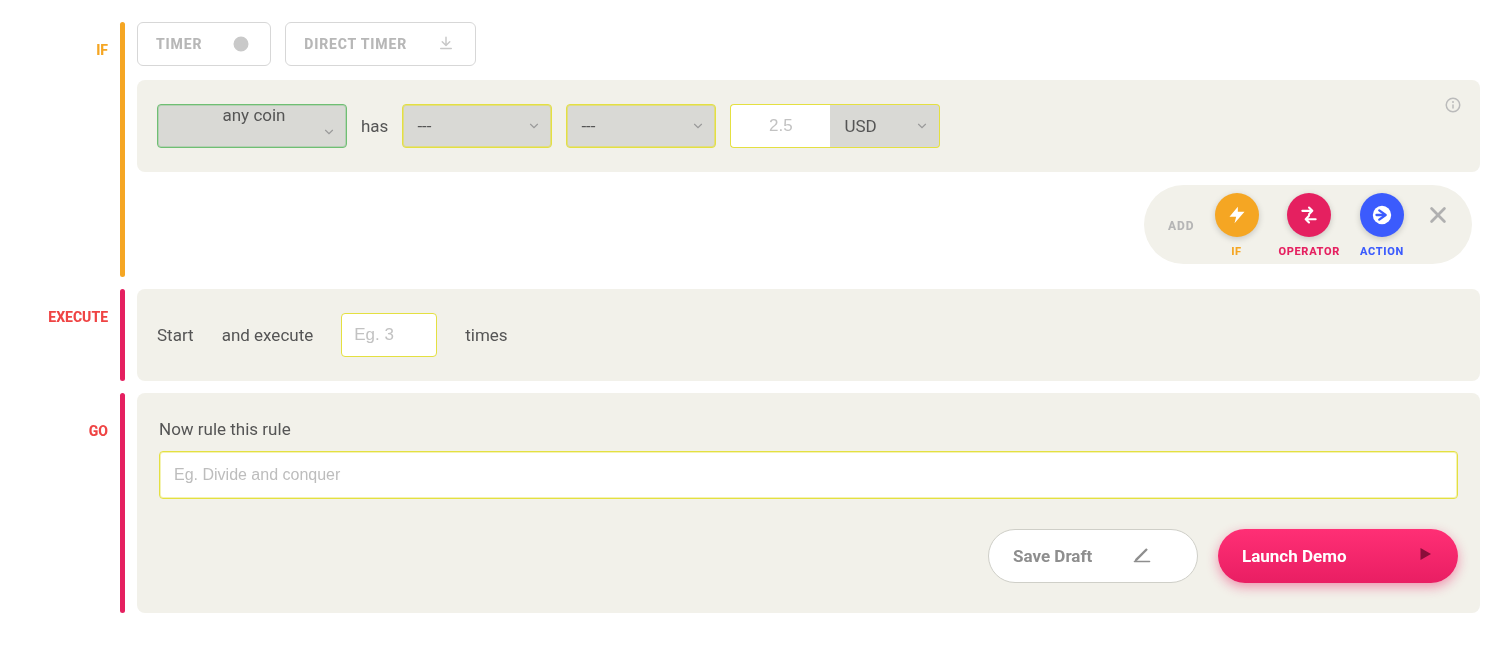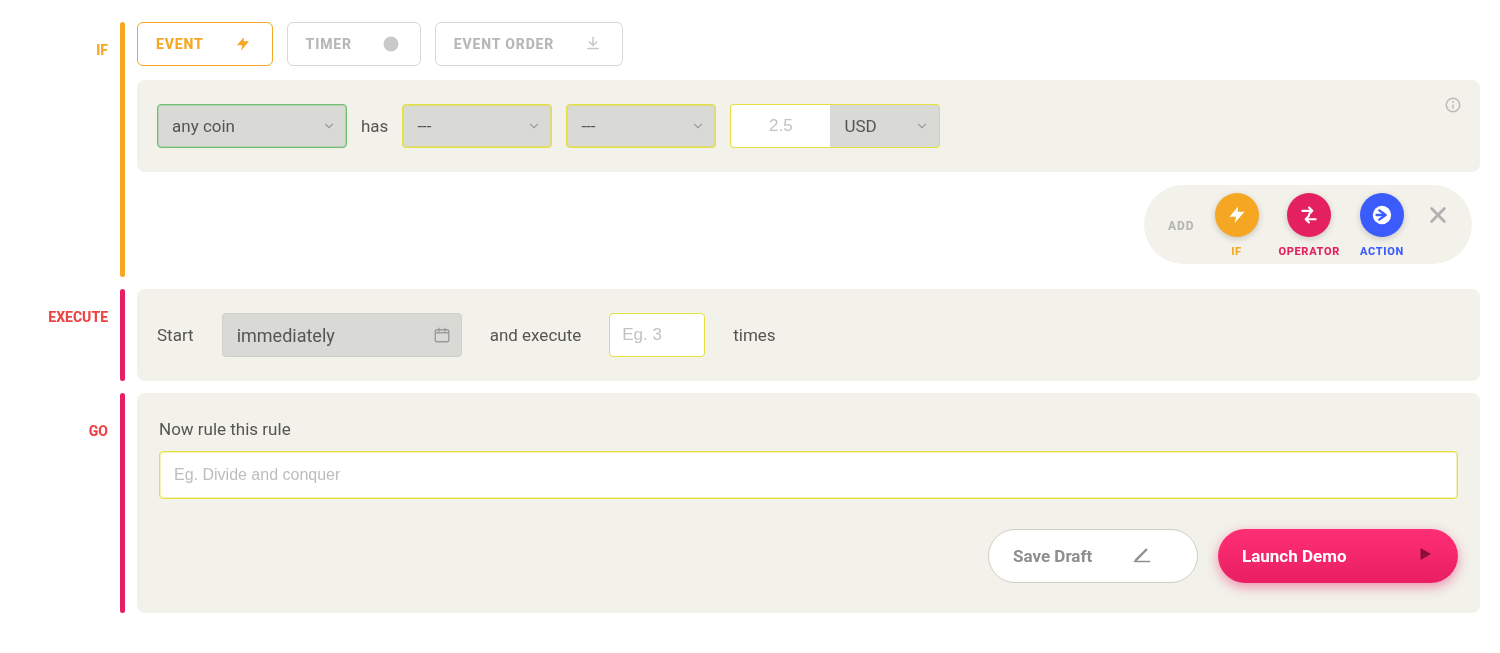--- a/index.html
+++ b/index.html
@@ -70,21 +70,21 @@
     background: #d9d9d5;
     border: 1px solid #cfcfc8;
     border-radius: 4px;
     padding: 0 10px 0 14px;
     font-size: 17px;
     color: #555;
     cursor: pointer;
     position: relative;
   }
   .ctrl .chev { margin-left: auto; padding-left: 24px; }
-  .ctrl.green { border: 1.5px solid #6fbf73; box-shadow: 0 0 0 1px #6fbf7355 inset; }
+  .ctrl.green { border: 1.5px solid #6fbf73; box-shadow: 0 0 0 1px #6fbf7355 inset; flex-direction: column; }
   .ctrl.yellow { border: 1.5px solid #e4e041; box-shadow: 0 0 0 1px #e4e04188 inset; }
   .ctrl-text { white-space: nowrap; }
   .static-text { font-size: 17px; color: #555; }
 
   
   .ctrl.coin { width: 190px; }
   .ctrl.dash1 { width: 150px; }
   .ctrl.dash2 { width: 150px; }
   .num-usd { display: flex; }
   .num-input {
@@ -213,39 +213,31 @@
 <body>
 
 <div class="page">
 
   <div class="row">
     <div class="row-label orange">IF</div>
     <div class="row-bar orange"></div>
     <div class="row-body">
 
       <div class="if-tabs">
-        <div class="if-tab selected">
-          <span>EVENT</span>
-          <span class="icon-slot">
-            <svg width="16" height="20" viewBox="0 0 24 24">
-                <path d="M13 2 L3 14 L11 14 L9 22 L21 8 L13 8 Z"></path>
-              </svg>
-          </span>
-        </div>
         <div class="if-tab">
           <span>TIMER</span>
           <span class="icon-slot">
             <svg width="18" height="18" viewBox="0 0 24 24">
                 <circle cx="12" cy="12" r="9" fill="none" stroke="#c9c9c9" stroke-width="2"></circle>
                 <path d="M12 7 L12 12 L16 14" fill="none" stroke="#c9c9c9" stroke-width="2" stroke-linecap="round"></path>
               </svg>
           </span>
         </div>
         <div class="if-tab">
-          <span>EVENT ORDER</span>
+          <span>DIRECT TIMER</span>
           <span class="icon-slot">
             <svg width="18" height="18" viewBox="0 0 24 24">
                 <path d="M12 3 L12 14 M12 14 L7 9 M12 14 L17 9" fill="none" stroke="#c9c9c9" stroke-width="2" stroke-linecap="round"></path>
                 <path d="M5 18 L19 18" stroke="#c9c9c9" stroke-width="2" stroke-linecap="round"></path>
               </svg>
           </span>
         </div>
       </div>
 
       <div class="card">
@@ -341,30 +333,20 @@
     </div>
   </div>
 
   <div class="row">
     <div class="row-label">EXECUTE</div>
     <div class="row-bar"></div>
     <div class="row-body">
       <div class="card" style="padding:24px 20px;">
         <div class="exec-line">
           <span class="static-text">Start</span>
-          <div class="date-ctrl">
-            <span>immediately</span>
-            <span class="cal">
-              <svg width="18" height="18" viewBox="0 0 24 24" fill="none">
-                  <rect x="3" y="5" width="18" height="16" rx="2" stroke="#9a9a9a" stroke-width="1.8"></rect>
-                  <path d="M3 9 L21 9" stroke="#9a9a9a" stroke-width="1.8"></path>
-                  <path d="M8 3 L8 7 M16 3 L16 7" stroke="#9a9a9a" stroke-width="1.8" stroke-linecap="round"></path>
-                </svg>
-            </span>
-          </div>
           <span class="static-text">and execute</span>
           <input class="times-input" placeholder="Eg. 3" style="">
           <span class="static-text">times</span>
         </div>
       </div>
     </div>
   </div>
 
   <div class="row" style="margin-bottom:0;">
     <div class="row-label" style="padding-top:30px;">GO</div>

